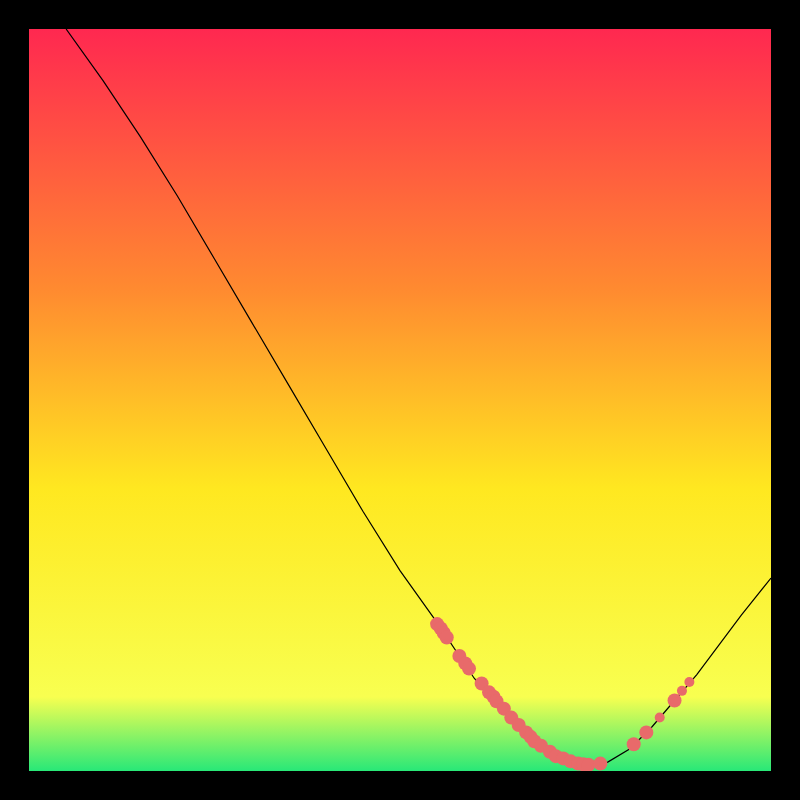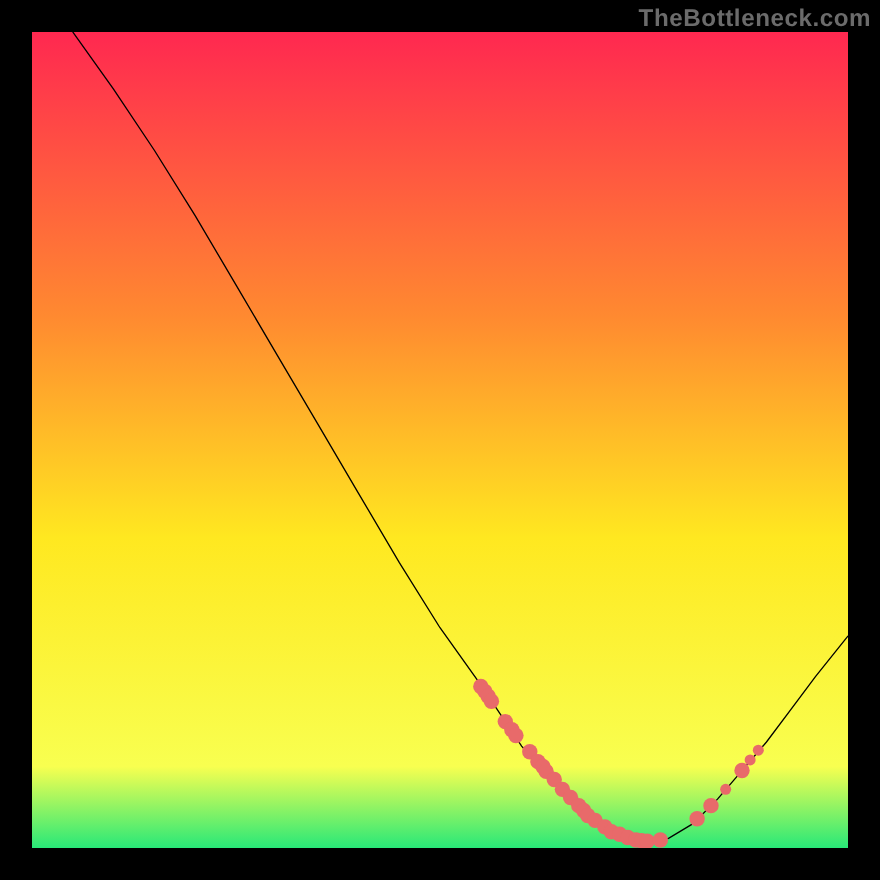--- a/index.html
+++ b/index.html
@@ -30,21 +30,20 @@
   }
   .plot-area svg {
     display: block;
     width: 742px;
     height: 742px;
   }
 </style>
 </head>
 <body>
 <div class="container">
-  <div class="watermark">TheBottleneck.com</div>
 
   <div class="plot-area">
     <svg id="chart-svg" viewBox="0 0 742 742">
         <defs>
           <linearGradient id="bg" x1="0" y1="0" x2="0" y2="1">
             <stop offset="0%" stop-color="#ff2850"></stop>
             <stop offset="35%" stop-color="#ff8a30"></stop>
             <stop offset="62%" stop-color="#ffe820"></stop>
             <stop offset="90%" stop-color="#f8ff50"></stop>
             <stop offset="100%" stop-color="#28e878"></stop>

